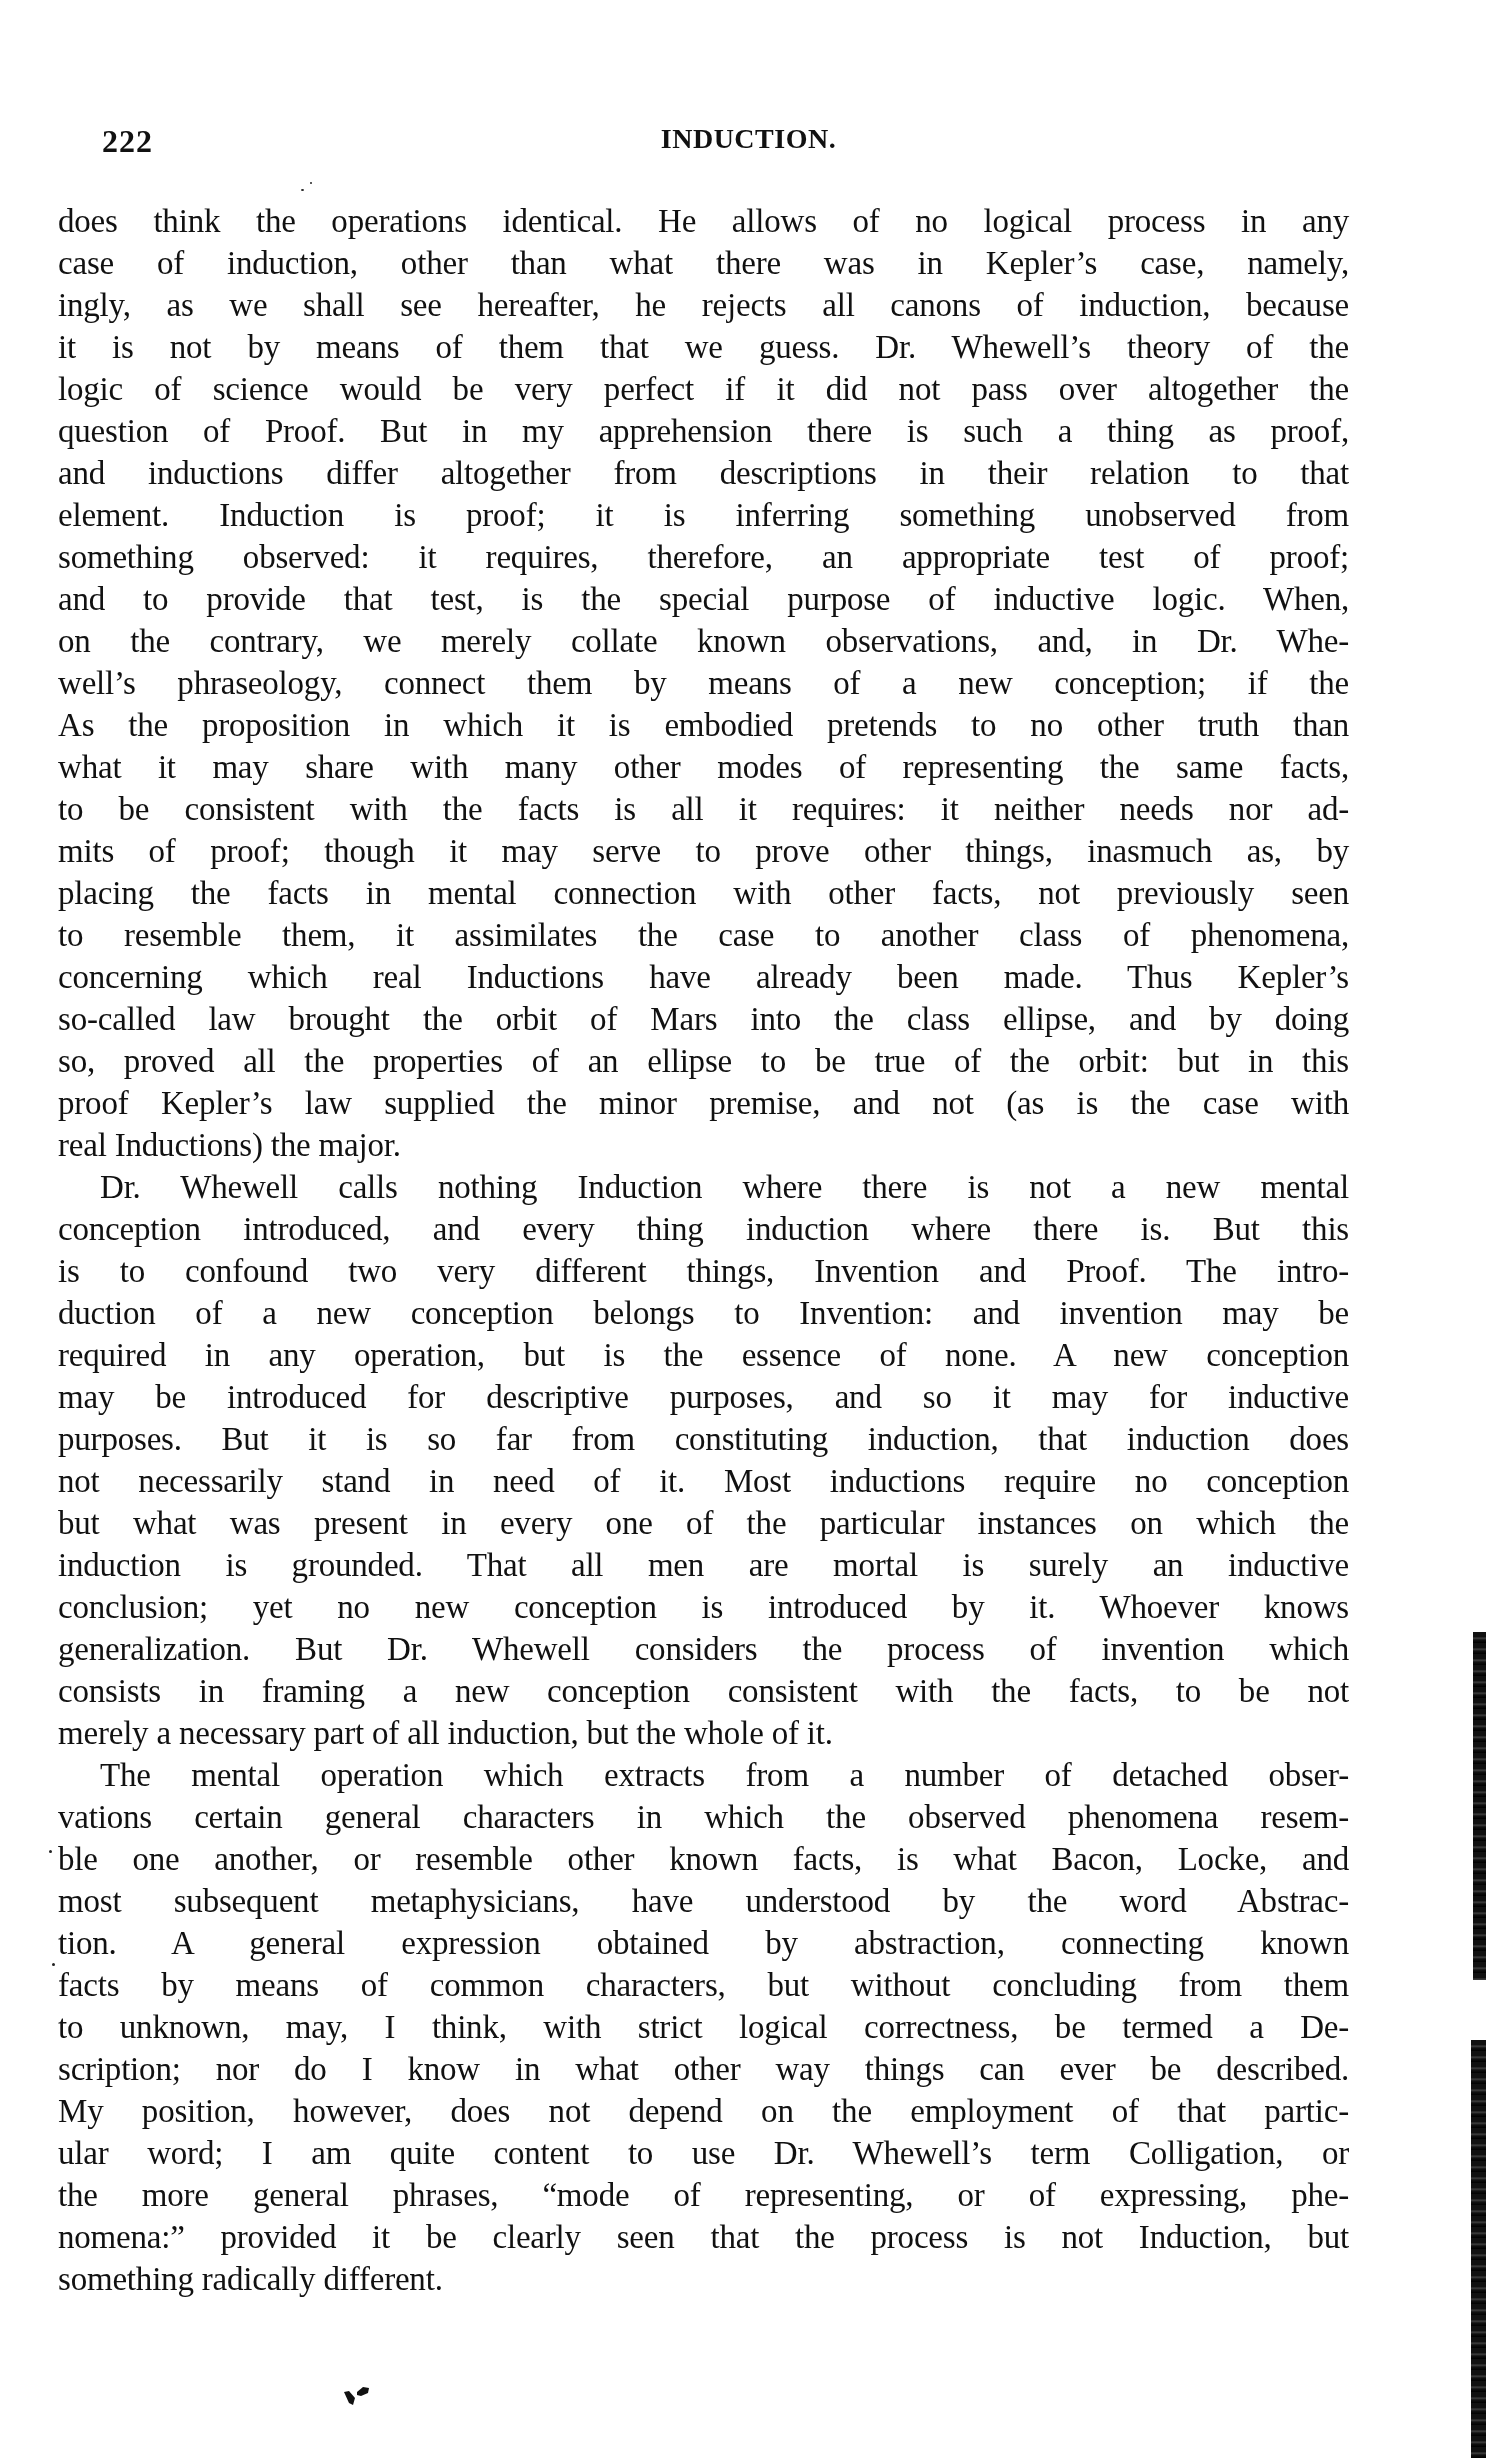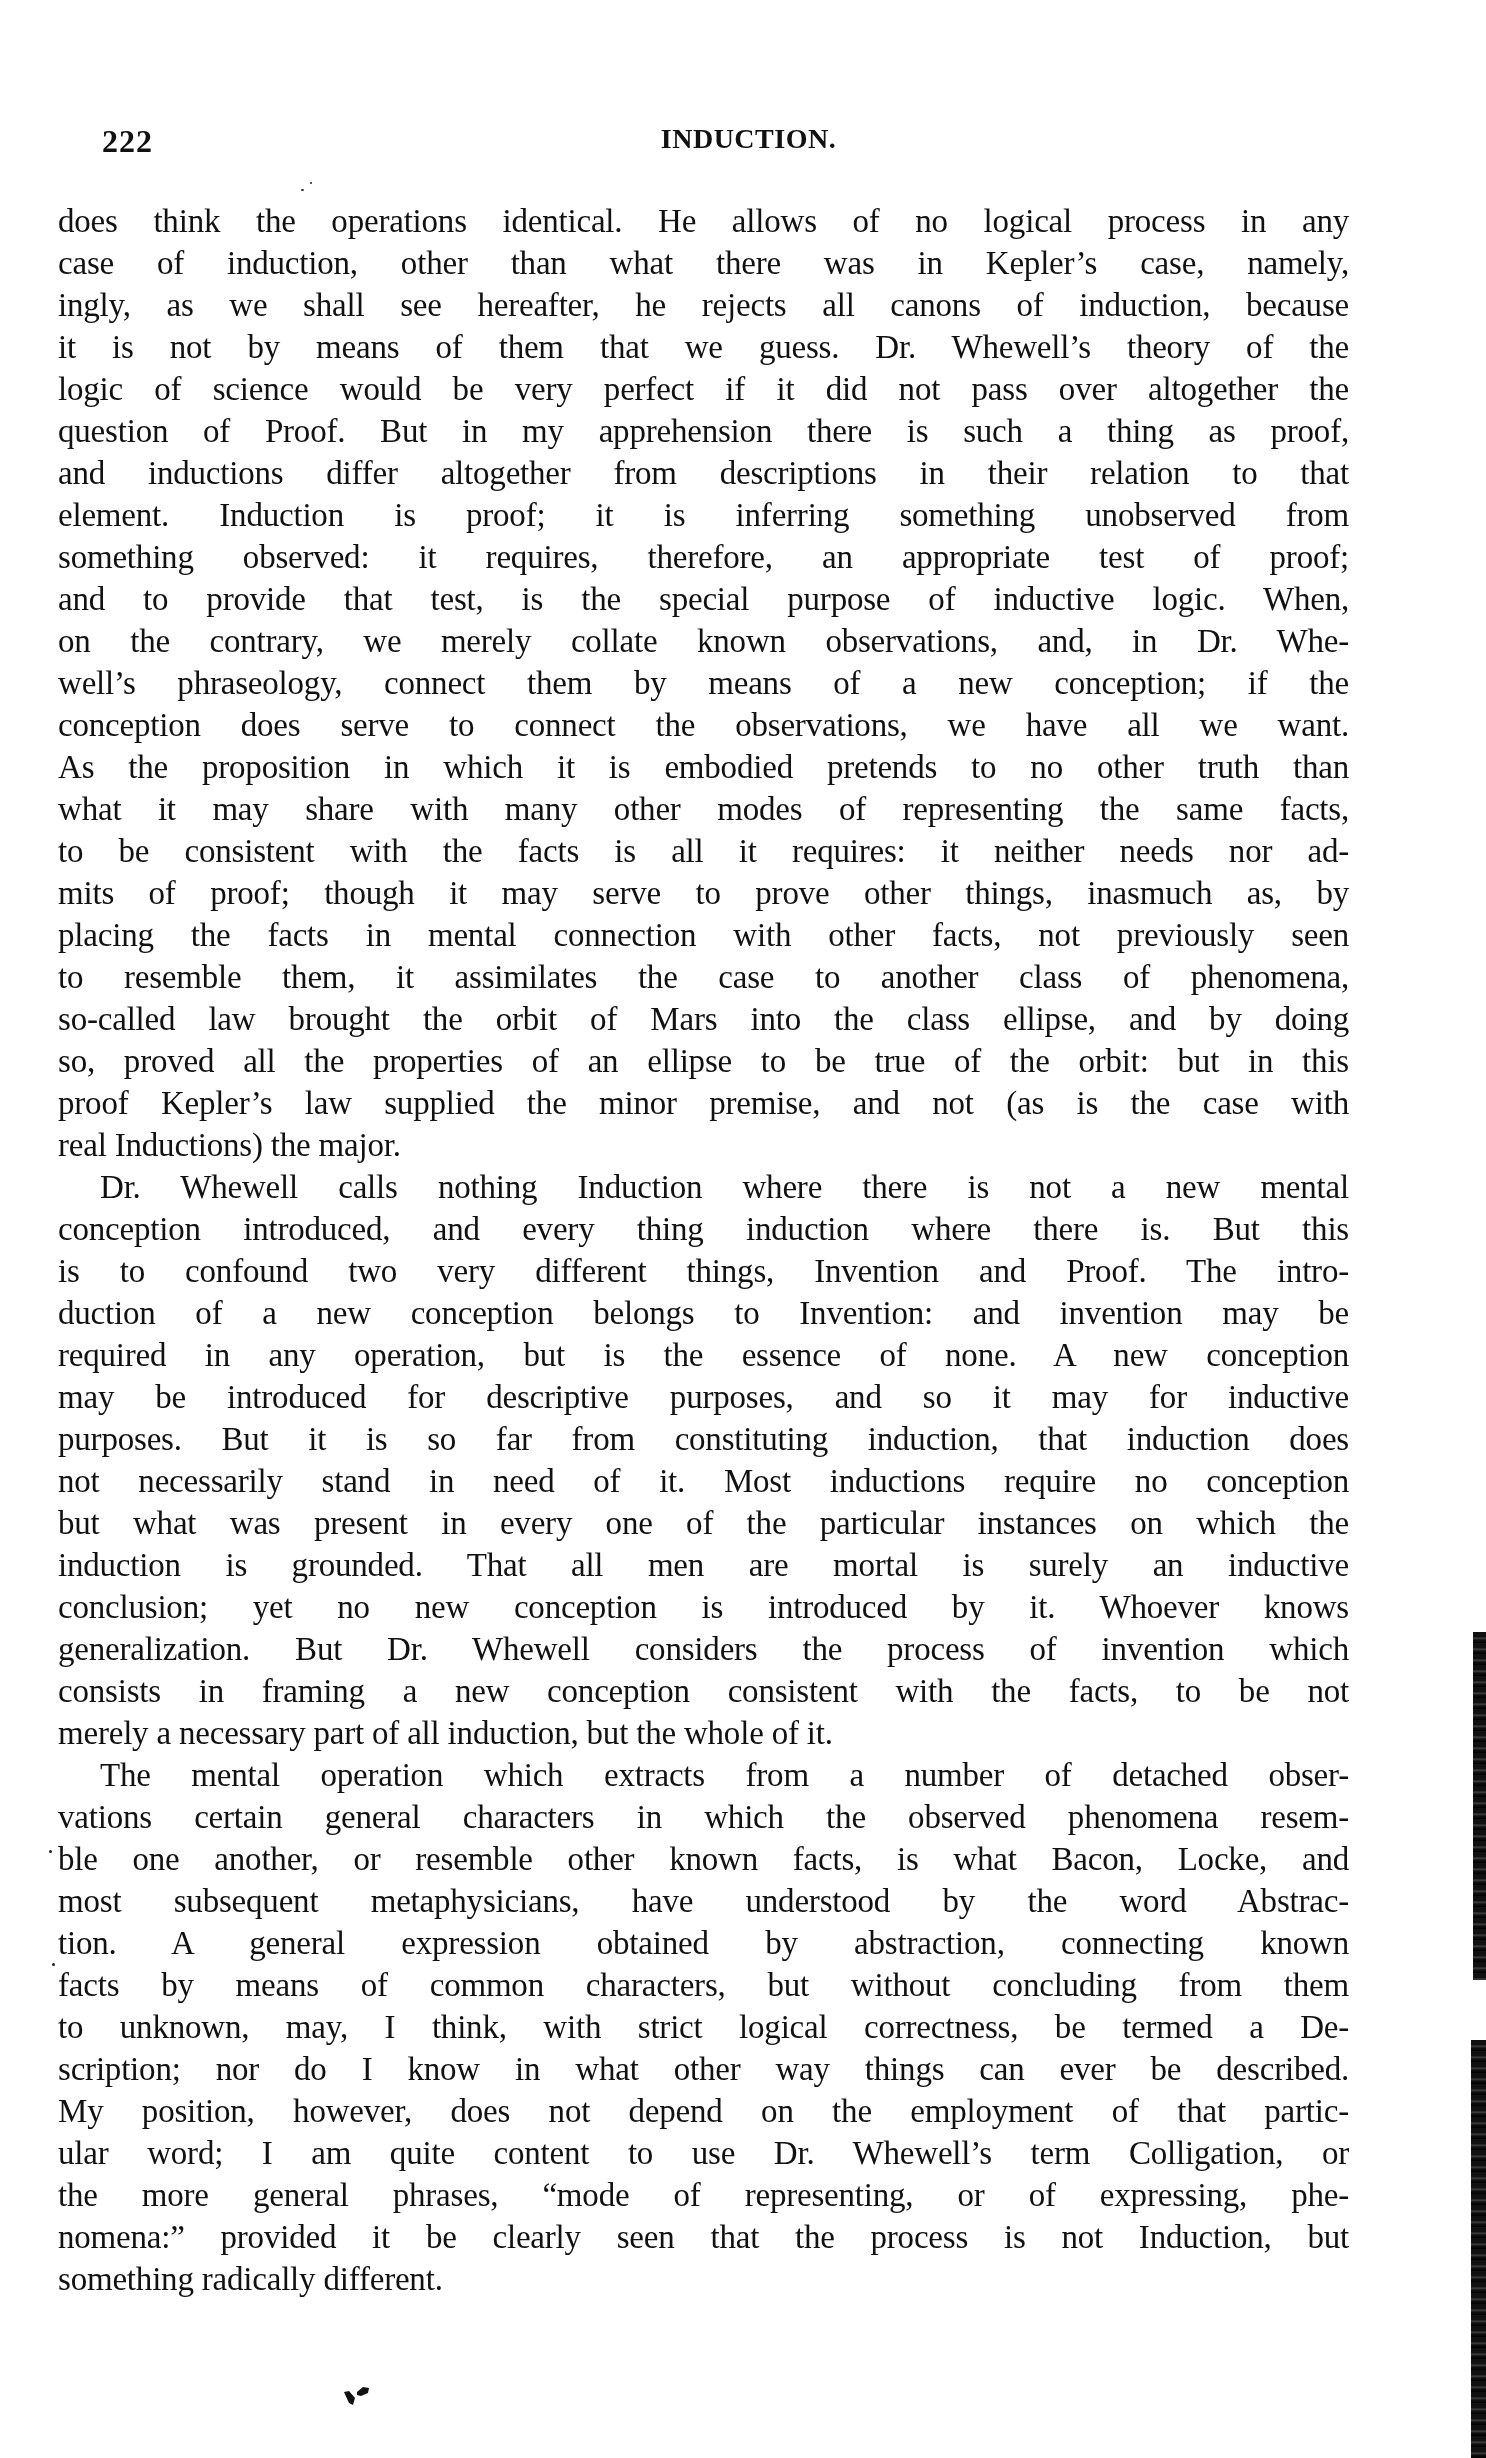--- a/index.html
+++ b/index.html
@@ -112,27 +112,27 @@
     <div class="line"><span class="jt">ingly, as we shall see hereafter, he rejects all canons of induction, because</span></div>
     <div class="line"><span class="jt">it is not by means of them that we guess.  Dr. Whewell’s theory of the</span></div>
     <div class="line"><span class="jt">logic of science would be very perfect if it did not pass over altogether the</span></div>
     <div class="line"><span class="jt">question of Proof.  But in my apprehension there is such a thing as proof,</span></div>
     <div class="line"><span class="jt">and inductions differ altogether from descriptions in their relation to that</span></div>
     <div class="line"><span class="jt">element.  Induction is proof; it is inferring something unobserved from</span></div>
     <div class="line"><span class="jt">something observed: it requires, therefore, an appropriate test of proof;</span></div>
     <div class="line"><span class="jt">and to provide that test, is the special purpose of inductive logic.  When,</span></div>
     <div class="line"><span class="jt">on the contrary, we merely collate known observations, and, in Dr. Whe-</span></div>
     <div class="line"><span class="jt">well’s phraseology, connect them by means of a new conception; if the</span></div>
-    <div class="line"><span class="jt">conception does serve to connect the observations, we have all we want.</span></div>
     <div class="line"><span class="jt">As the proposition in which it is embodied pretends to no other truth than</span></div>
     <div class="line"><span class="jt">what it may share with many other modes of representing the same facts,</span></div>
     <div class="line"><span class="jt">to be consistent with the facts is all it requires: it neither needs nor ad-</span></div>
     <div class="line"><span class="jt">mits of proof; though it may serve to prove other things, inasmuch as, by</span></div>
     <div class="line"><span class="jt">placing the facts in mental connection with other facts, not previously seen</span></div>
     <div class="line"><span class="jt">to resemble them, it assimilates the case to another class of phenomena,</span></div>
+    <div class="line"><span class="jt">concerning which real Inductions have already been made.  Thus Kepler’s</span></div>
     <div class="line"><span class="jt">so-called law brought the orbit of Mars into the class ellipse, and by doing</span></div>
     <div class="line"><span class="jt">so, proved all the properties of an ellipse to be true of the orbit: but in this</span></div>
     <div class="line"><span class="jt">proof Kepler’s law supplied the minor premise, and not (as is the case with</span></div>
     <div class="line last"><span class="jt">real Inductions) the major.</span></div>
     <div class="line indent"><span class="jt">Dr. Whewell calls nothing Induction where there is not a new mental</span></div>
     <div class="line"><span class="jt">conception introduced, and every thing induction where there is.  But this</span></div>
     <div class="line"><span class="jt">is to confound two very different things, Invention and Proof.  The intro-</span></div>
     <div class="line"><span class="jt">duction of a new conception belongs to Invention: and invention may be</span></div>
     <div class="line"><span class="jt">required in any operation, but is the essence of none.  A new conception</span></div>
     <div class="line"><span class="jt">may be introduced for descriptive purposes, and so it may for inductive</span></div>

